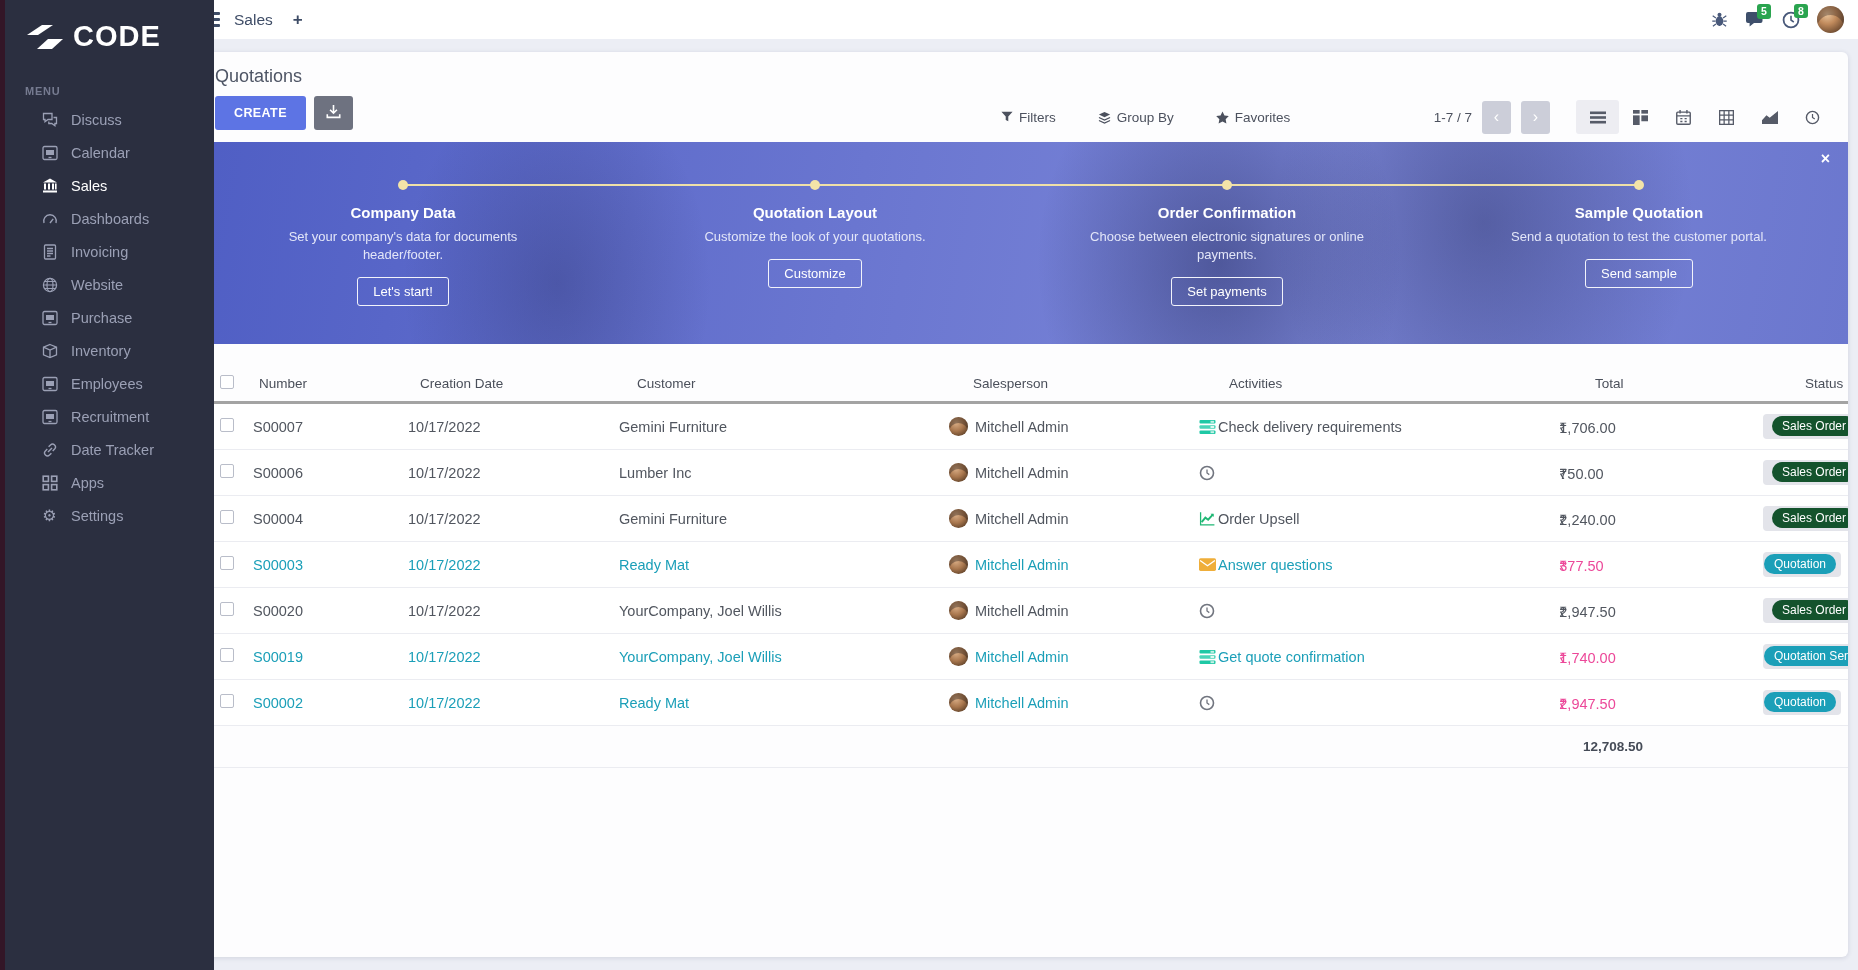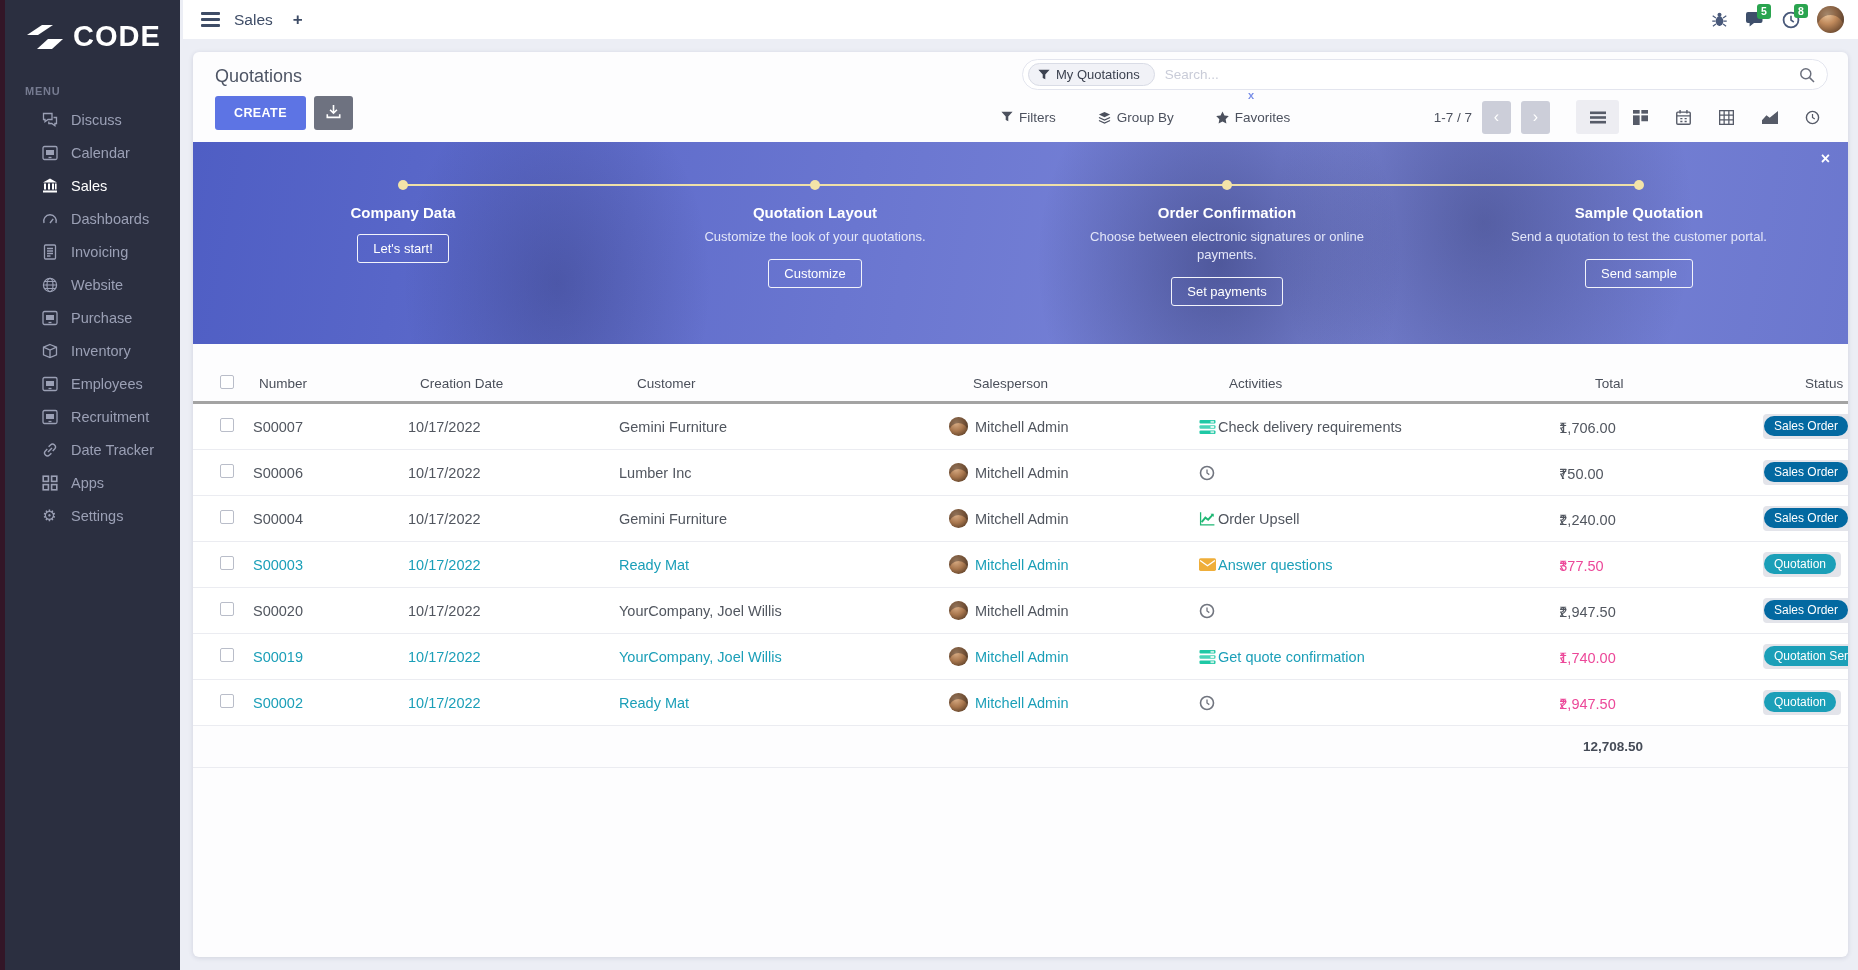--- a/index.html
+++ b/index.html
@@ -2,21 +2,21 @@
 <html><head>
 <meta charset="utf-8">
 <style>
   * { margin:0; padding:0; box-sizing:border-box; }
   html,body { width:1858px; height:970px; }
   body { font-family:"Liberation Sans", sans-serif; background:#e9ebf3; overflow:hidden; }
   #app { position:relative; width:1858px; height:970px; background:#eceef5; overflow:hidden; }
 
   
   .edge-strip { position:absolute; left:0; top:0; width:5px; height:100%; background:#331627; z-index:5; }
-  .sidebar { position:absolute; left:0; top:0; width:180px; height:100%; background:#2b2f40; z-index:4; padding-left:5px; }
+  .sidebar { position:absolute; left:0; top:0; width:214px; height:100%; background:#2b2f40; z-index:4; padding-left:5px; }
   .logo { display:flex; align-items:center; gap:10px; padding:20px 0 0 22px; color:#fff; }
   .logo-mark { display:inline-flex; }
   .logo-text { font-size:29px; font-weight:bold; letter-spacing:1px; color:#fff; }
   .menu-label { margin:32px 0 6px 20px; font-size:11px; font-weight:bold; letter-spacing:.8px; color:#767b90; }
   .side-item { display:flex; align-items:center; gap:13px; padding:8px 10px 8px 36px; color:#9ba0b5; font-size:14.5px; cursor:pointer; }
   .side-item.active { color:#ffffff; }
   .side-item .ic { width:17px; height:17px; display:inline-flex; align-items:center; justify-content:center; flex:none; }
   .side-item .ic svg { width:16px; height:16px; }
   .gear-glyph { font-size:16px; line-height:1; }
 
@@ -91,21 +91,21 @@
   .row.hl .c-total { color:#ec4899; }
   .sp { display:flex; align-items:center; gap:7px; }
   .avatar-s { width:19px; height:19px; border-radius:50%; flex:none;
     background: radial-gradient(circle at 38% 32%, #d9ad85 0%, #a9774e 45%, #6e4c30 75%, #45301e 100%);
     box-shadow: inset 0 6px 0 rgba(40,30,25,.4); }
   .act { display:flex; align-items:center; gap:2px; }
   .act .ic { display:inline-flex; flex:none; }
   .cur { display:inline-block; margin-right:-8px; }
   .badge-wrap { display:inline-block; background:#e3e4ea; border-radius:4px; padding:2px 5px 3px 1px; }
   .badge { display:inline-block; color:#fff; font-size:12px; padding:3px 10px; border-radius:11px; white-space:nowrap; }
-  .badge.green { background:#0369a1; }
+  .badge.green { background:#14532d;margin-left:8px; }
   .badge.teal { background:#1b9fb8; }
   .tfoot { height:42px; border-bottom:1px solid #ebecf1;padding-left:24px; }
   .tfoot .c-total { font-weight:bold; font-size:13.5px; color:#454b57; }
 </style>
 </head>
 <body>
 
 <div id="app">
 
   <div class="edge-strip"></div>
@@ -289,38 +289,20 @@
       <div class="cp-buttons">
         <button class="btn-create">CREATE</button>
         <button class="btn-export">
           <span><svg width="15" height="15" viewBox="0 0 14 14" fill="none" stroke="#fff" stroke-width="1.5">
                 <path d="M7 1v7M3.8 5.4L7 8.6l3.2-3.2"></path>
                 <path d="M1.2 9.5v3h11.6v-3"></path>
               </svg></span>
         </button>
       </div>
 
-      <div class="searchbar">
-        <span class="facet">
-          <span class="ic">
-              <svg width="12" height="12" viewBox="0 0 14 14" fill="currentColor">
-                <path d="M.5 1h13L8.5 6.5V12l-3-1.6V6.5z"></path>
-              </svg>
-            </span>
-          <span>My Quotations</span>
-        </span>
-        <input class="search-input" placeholder="Search..." style="">
-        <span class="search-mag">
-            <svg width="16" height="16" viewBox="0 0 16 16" fill="none" stroke="currentColor" stroke-width="1.5">
-              <circle cx="6.8" cy="6.8" r="5"></circle>
-              <path d="M10.6 10.6L15 15"></path>
-            </svg>
-          </span>
-        <span class="facet-remove">x</span>
-      </div>
 
       <div class="cp-controls">
         <span class="ctl-link">
           <span class="ic">
               <svg width="12" height="12" viewBox="0 0 14 14" fill="currentColor">
                 <path d="M.5 1h13L8.5 6.5V12l-3-1.6V6.5z"></path>
               </svg>
             </span>
           <span>Filters</span>
         </span>
@@ -396,20 +378,21 @@
       <span class="banner-close">×</span>
       <div class="timeline">
         <span class="dot" style="left:-5px"></span>
         <span class="dot" style="left:407px"></span>
         <span class="dot" style="left:819px"></span>
         <span class="dot" style="left:1231px"></span>
       </div>
 
       <div class="step" style="left:210px">
         <div class="step-title">Company Data</div>
+        <div class="step-desc">Set your company's data for documents header/footer.</div>
         <button class="step-btn">Let's start!</button>
       </div>
       <div class="step" style="left:622px">
         <div class="step-title">Quotation Layout</div>
         <div class="step-desc">Customize the look of your quotations.</div>
         <button class="step-btn">Customize</button>
       </div>
       <div class="step" style="left:1034px">
         <div class="step-title">Order Confirmation</div>
         <div class="step-desc">Choose between electronic signatures or online payments.</div>

